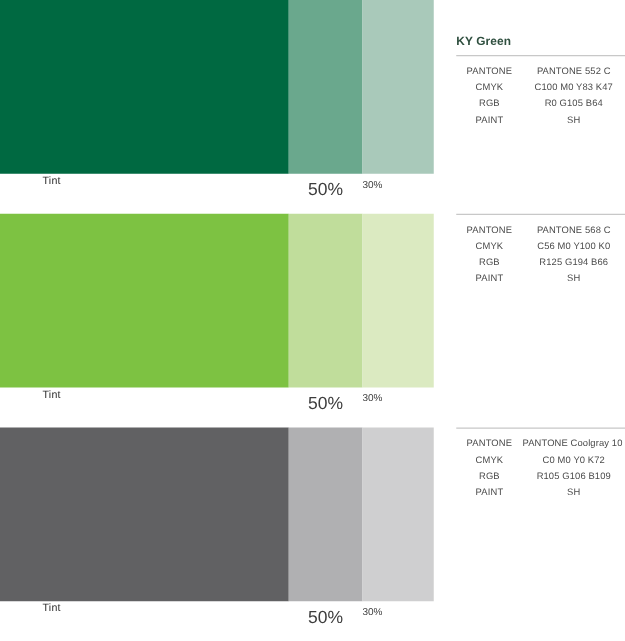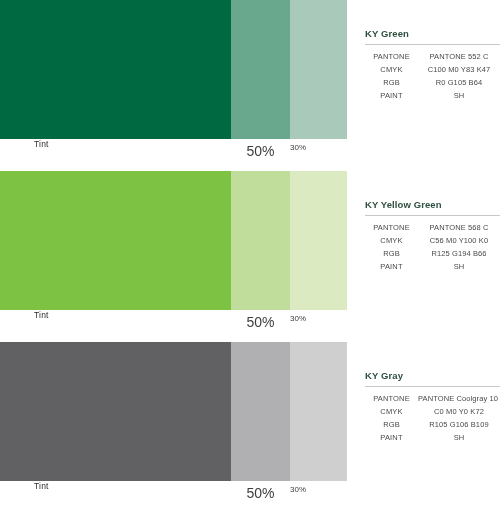--- a/index.html
+++ b/index.html
@@ -164,21 +164,20 @@
       <div class="swatch-base" style="background-color: rgb(125, 194, 66);"></div>
       <div class="swatch-tint-50" style="background-color: rgb(192, 221, 155);"></div>
       <div class="swatch-tint-30" style="background-color: rgb(219, 234, 193);"></div>
     </div>
     <div class="tint-legend">
       <div class="tint-label">Tint</div>
       <div class="tint-pct-50">50%</div>
       <div class="tint-pct-30">30%</div>
     </div>
     <div class="info-panel">
-      <div class="info-title">KY Yellow Green</div>
       <div class="info-rule"></div>
       <div class="spec-row">
         <div class="spec-key">PANTONE</div>
         <div class="spec-val">PANTONE 568 C</div>
       </div>
       <div class="spec-row">
         <div class="spec-key">CMYK</div>
         <div class="spec-val">C56  M0  Y100  K0</div>
       </div>
       <div class="spec-row">
@@ -197,21 +196,20 @@
       <div class="swatch-base" style="background-color: rgb(97, 97, 99);"></div>
       <div class="swatch-tint-50" style="background-color: rgb(176, 176, 178);"></div>
       <div class="swatch-tint-30" style="background-color: rgb(207, 207, 208);"></div>
     </div>
     <div class="tint-legend">
       <div class="tint-label">Tint</div>
       <div class="tint-pct-50">50%</div>
       <div class="tint-pct-30">30%</div>
     </div>
     <div class="info-panel">
-      <div class="info-title">KY Gray</div>
       <div class="info-rule"></div>
       <div class="spec-row">
         <div class="spec-key">PANTONE</div>
         <div class="spec-val">PANTONE Coolgray 10 C</div>
       </div>
       <div class="spec-row">
         <div class="spec-key">CMYK</div>
         <div class="spec-val">C0  M0  Y0  K72</div>
       </div>
       <div class="spec-row">

